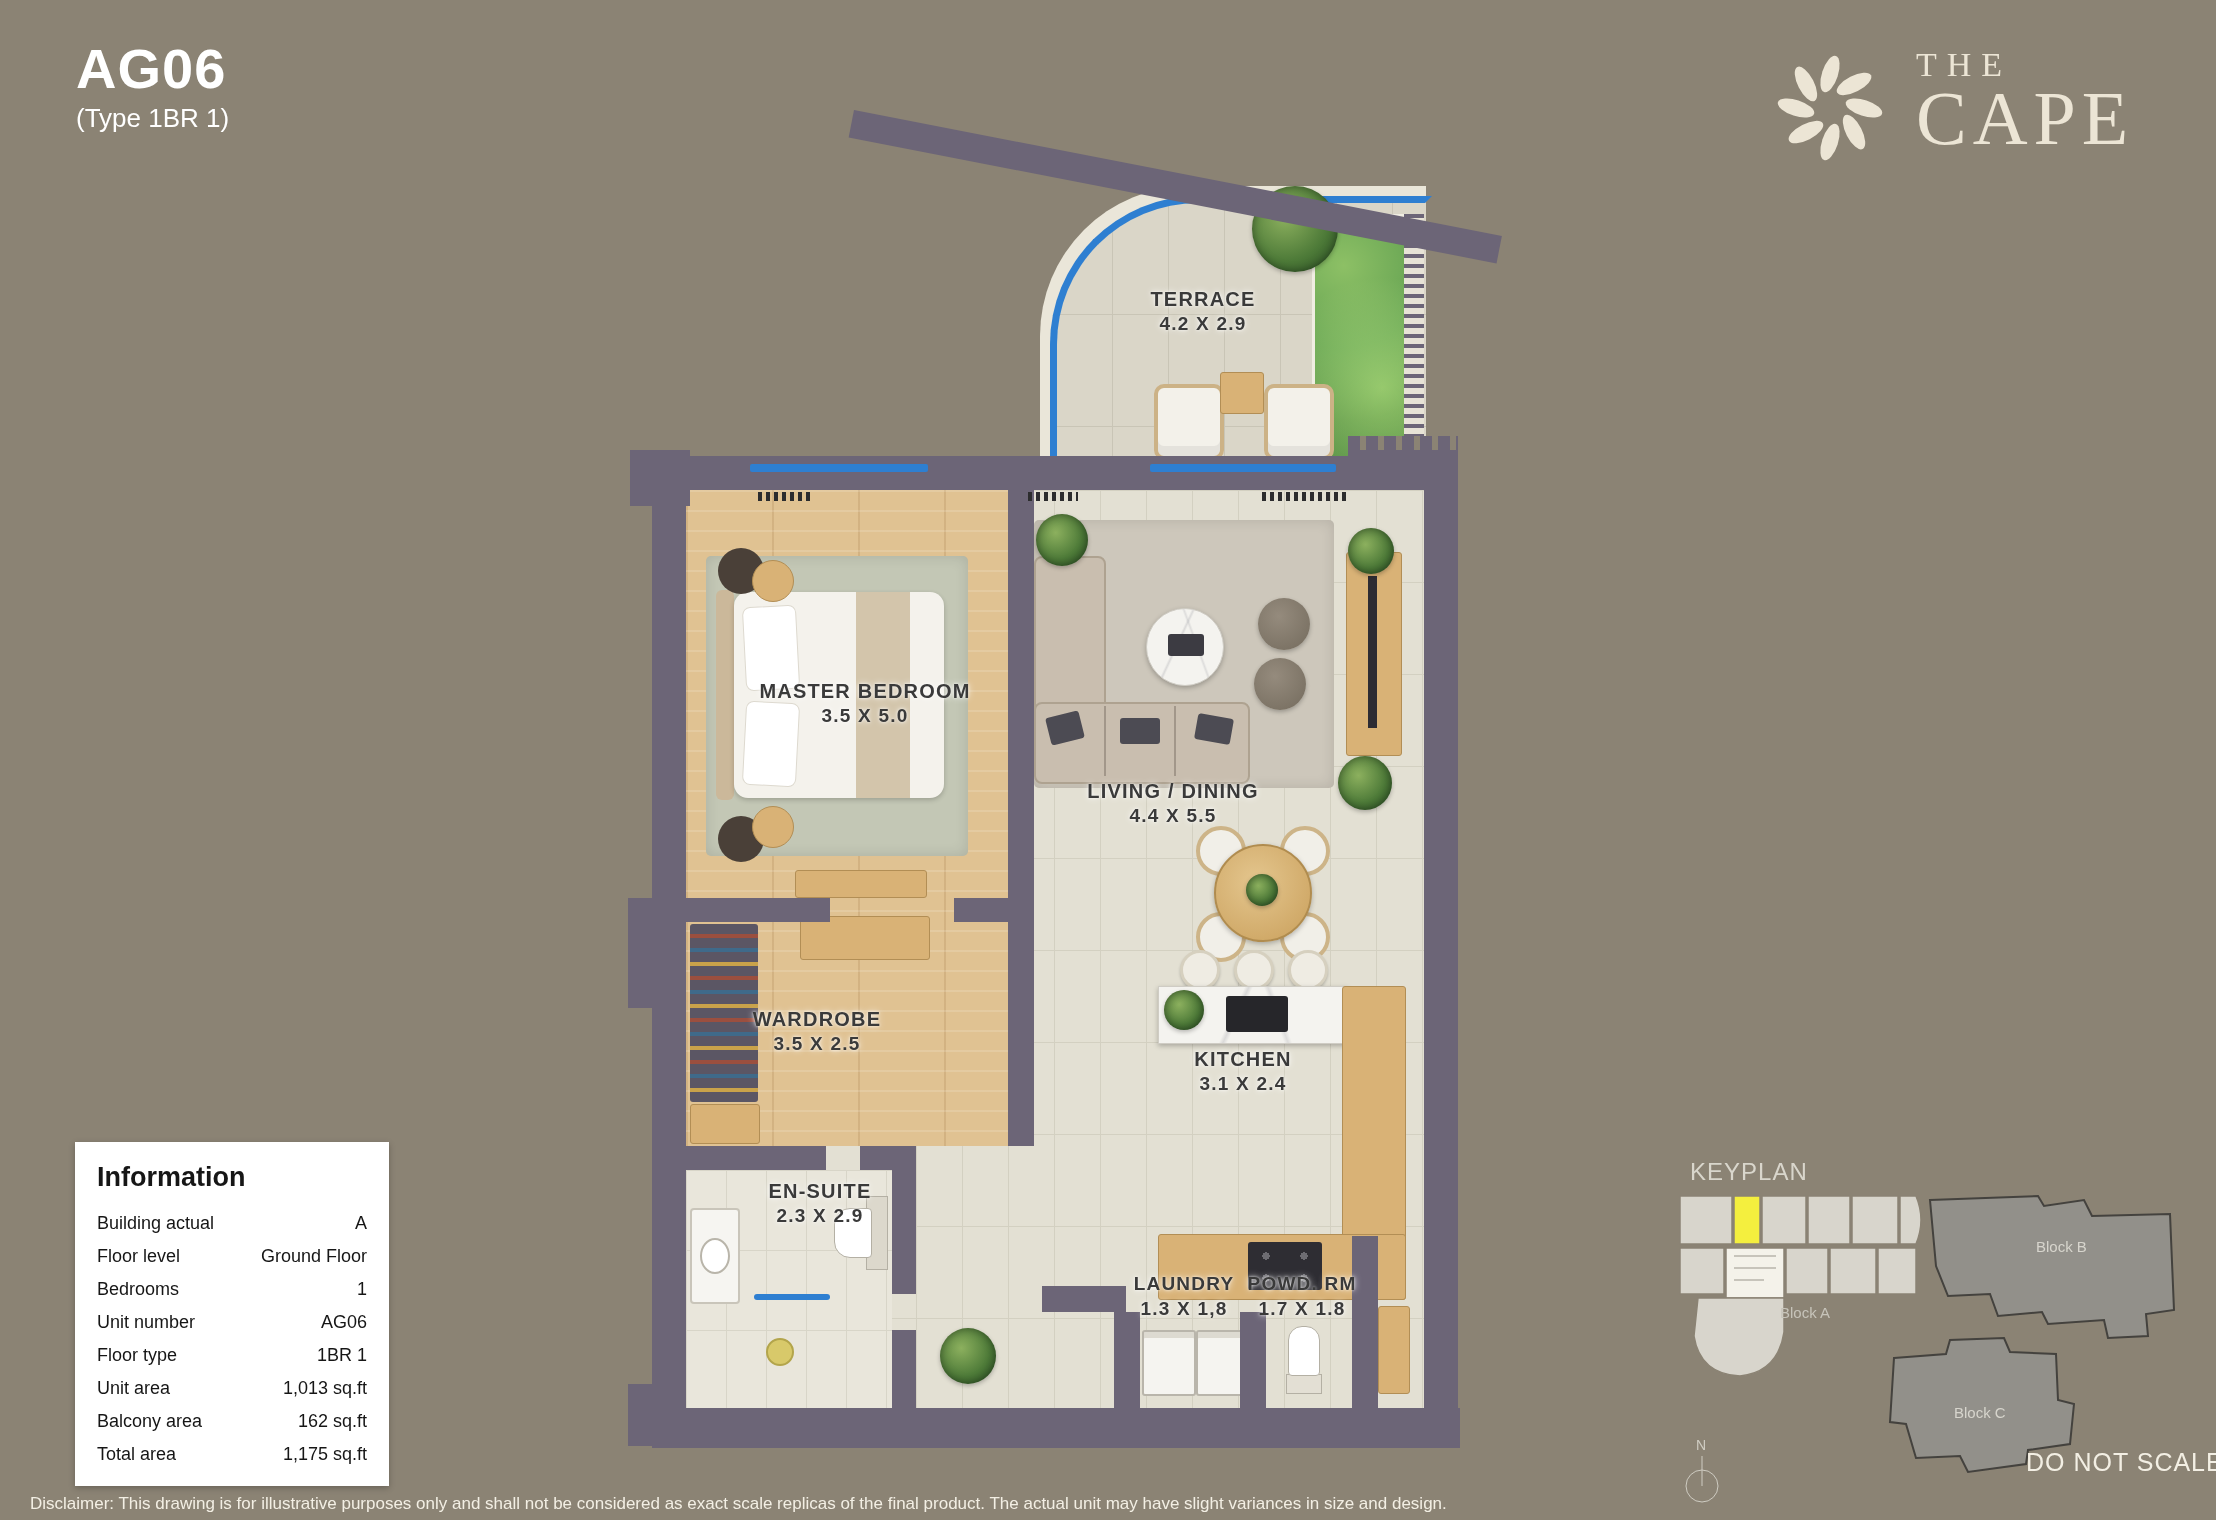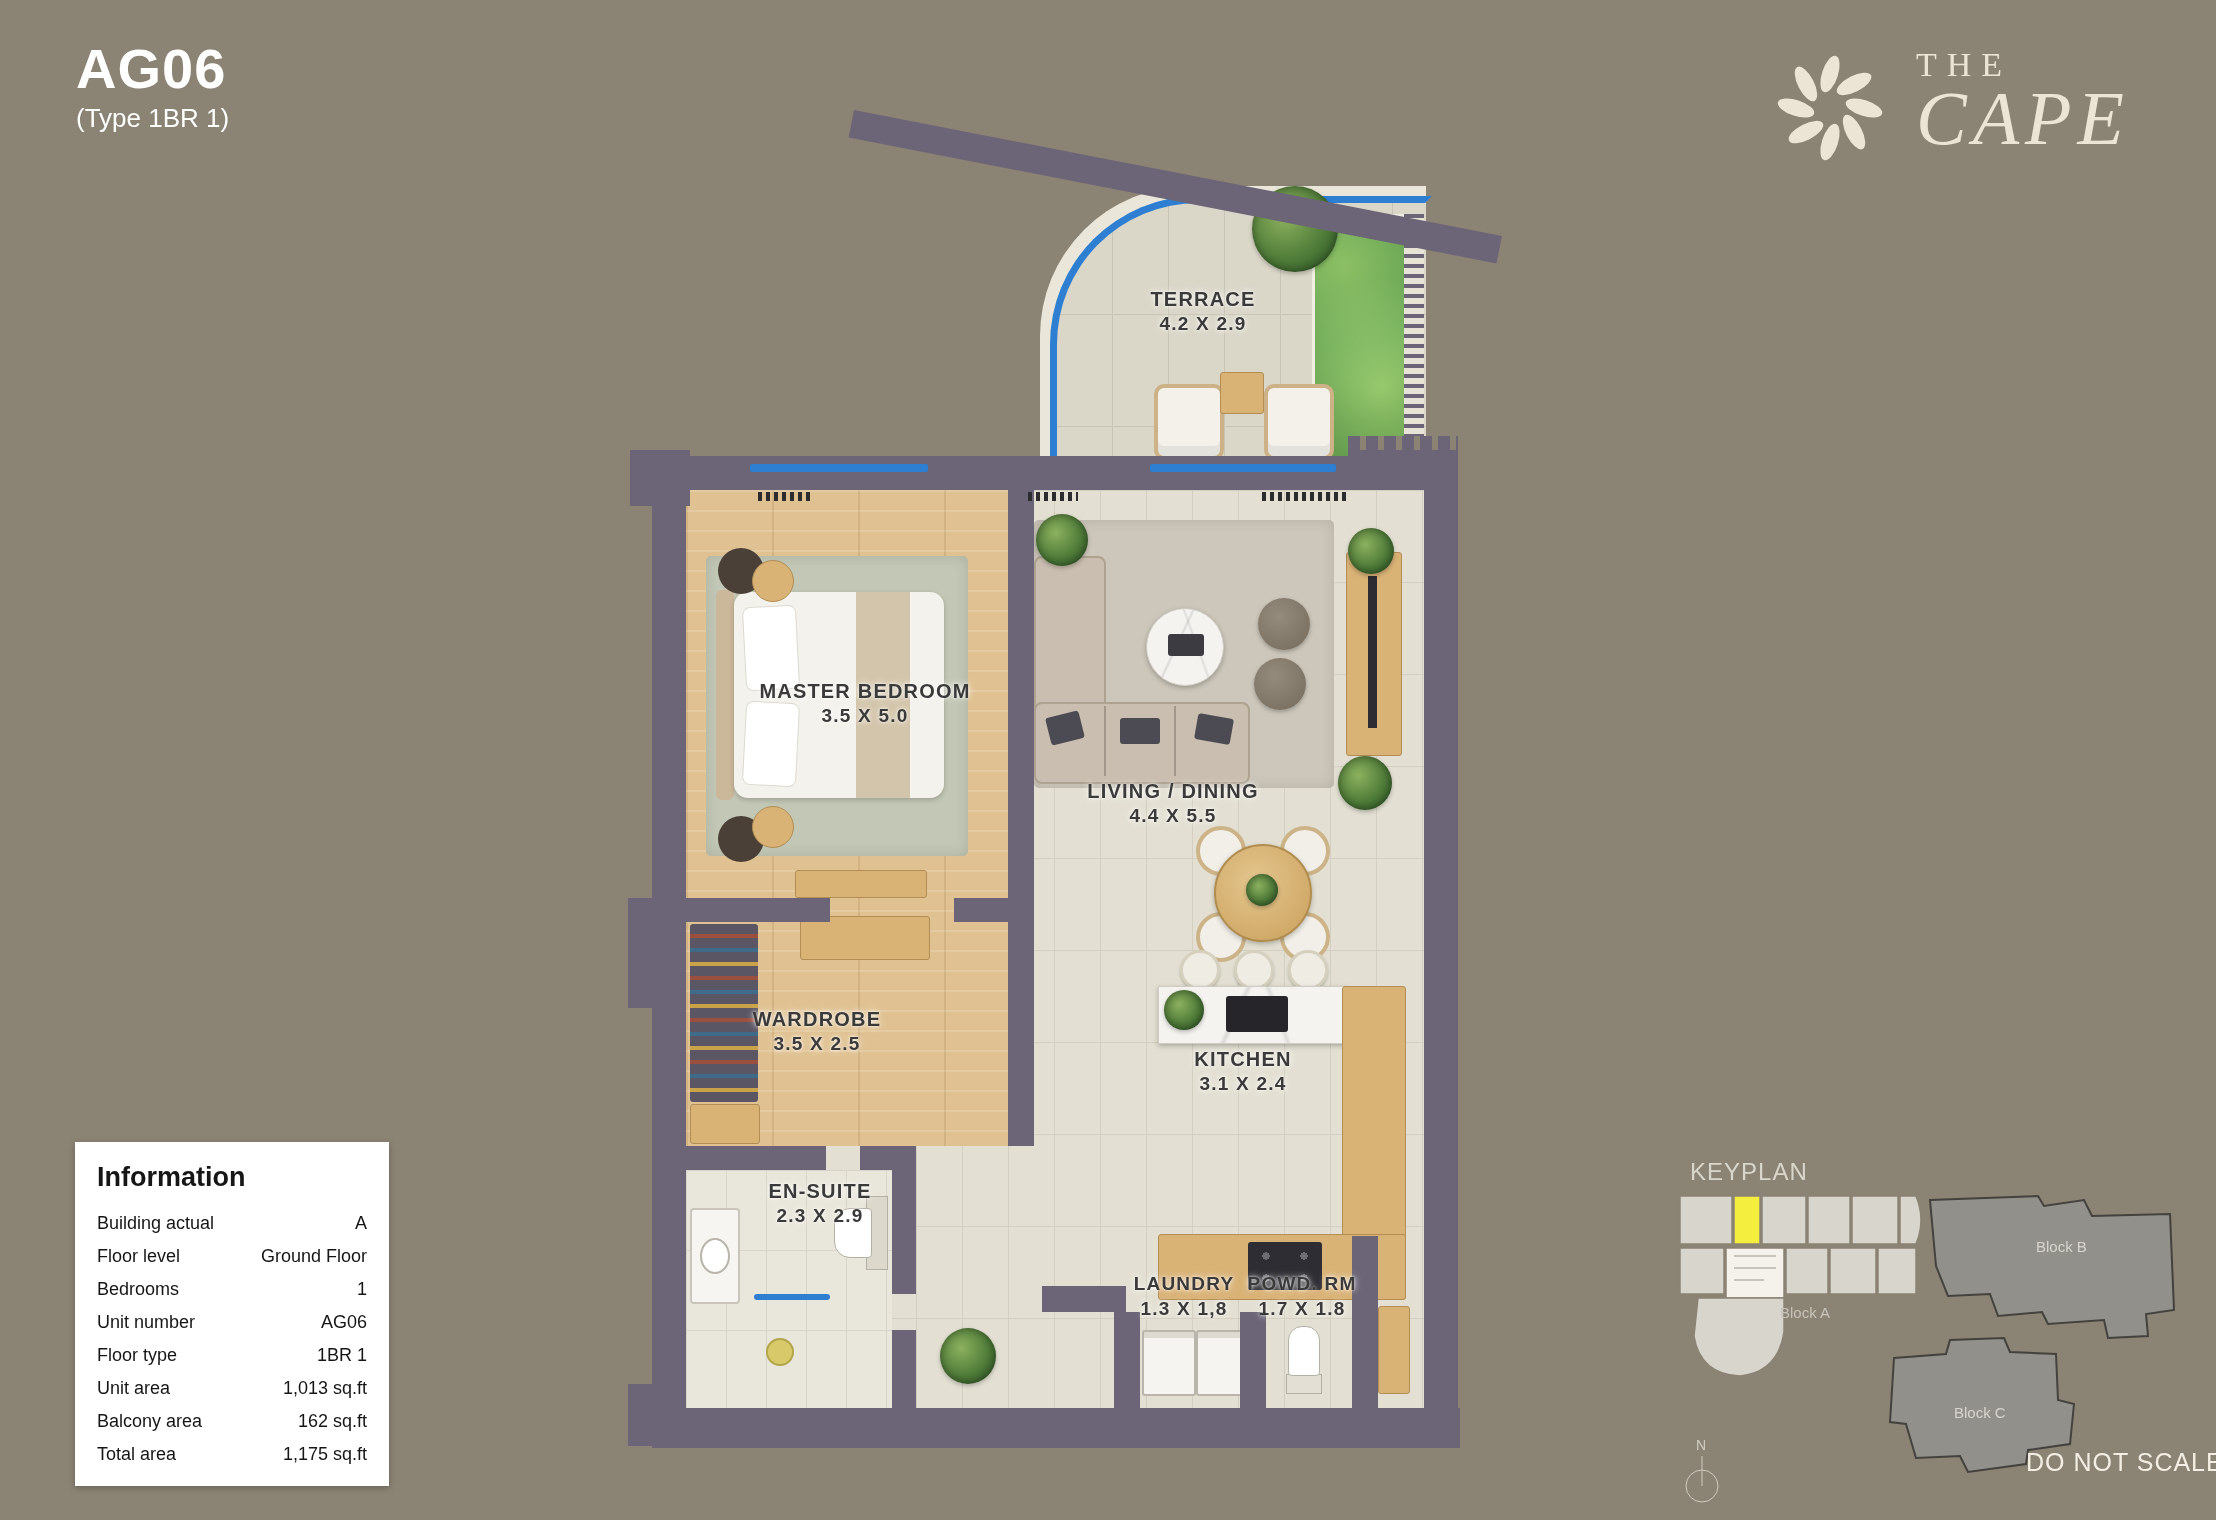--- a/index.html
+++ b/index.html
@@ -6,21 +6,21 @@
   body{width:2216px;height:1520px;background:#8b8374;font-family:"Liberation Sans", sans-serif;position:relative;overflow:hidden;}
   #screen{position:absolute;inset:0;}
 
   
   .title-block{position:absolute;left:76px;top:40px;color:#ffffff;}
   .title-block h1{margin:0;font-size:56px;font-weight:700;letter-spacing:1px;line-height:1.05;}
   .title-block .sub{font-size:26px;font-weight:400;margin-top:4px;}
   .logo{position:absolute;left:1770px;top:48px;display:flex;align-items:flex-start;color:#ece5d5;}
   .logo-text{margin-left:26px;font-family:"Liberation Serif", serif;}
   .logo-the{font-size:34px;letter-spacing:10px;line-height:1;}
-  .logo-cape{font-size:76px;letter-spacing:6px;line-height:0.95;font-style:italic;}
+  .logo-cape{font-size:76px;letter-spacing:6px;line-height:0.95;}
 
   
   .abs{position:absolute;}
   .wall{position:absolute;background:#6c6577;}
   .tile{background-color:#e3e0d3;background-image:linear-gradient(#d3d0c1 1px,transparent 1px),linear-gradient(90deg,#d3d0c1 1px,transparent 1px);background-size:46px 92px;}
   .tile2{background-color:#e9e6db;background-image:linear-gradient(#d8d5c8 1px,transparent 1px),linear-gradient(90deg,#d8d5c8 1px,transparent 1px);background-size:40px 80px;}
   .tile-terr{background-color:#dad6c8;background-image:linear-gradient(#c9c5b6 1px,transparent 1px),linear-gradient(90deg,#c9c5b6 1px,transparent 1px);background-size:56px 112px;}
   .wood{background-color:#e0c292;background-image:repeating-linear-gradient(180deg,rgba(255,255,255,.14) 0 2px,transparent 2px 20px),repeating-linear-gradient(90deg,rgba(140,95,45,.16) 0 2px,transparent 2px 86px);}
   .woodpiece{background:#d9b276;border:1px solid #b28e55;border-radius:3px;}
   .win{position:absolute;height:8px;background:#2e7fd1;border-radius:2px;}
@@ -316,14 +316,15 @@
 
       <g stroke="#cfccc2" fill="none">
         <circle cx="34" cy="300" r="16"></circle>
         <line x1="34" y1="270" x2="34" y2="300"></line>
       </g>
       <text x="28" y="264" font-size="14" fill="#cfccc2">N</text>
     </svg>
     <div class="donotscale">DO NOT SCALE</div>
   </div>
 
+  <div class="disclaimer">Disclaimer: This drawing is for illustrative purposes only and shall not be considered as exact scale replicas of the final product. The actual unit may have slight variances in size and design.</div>
 
 </div>
 
 </body></html>

